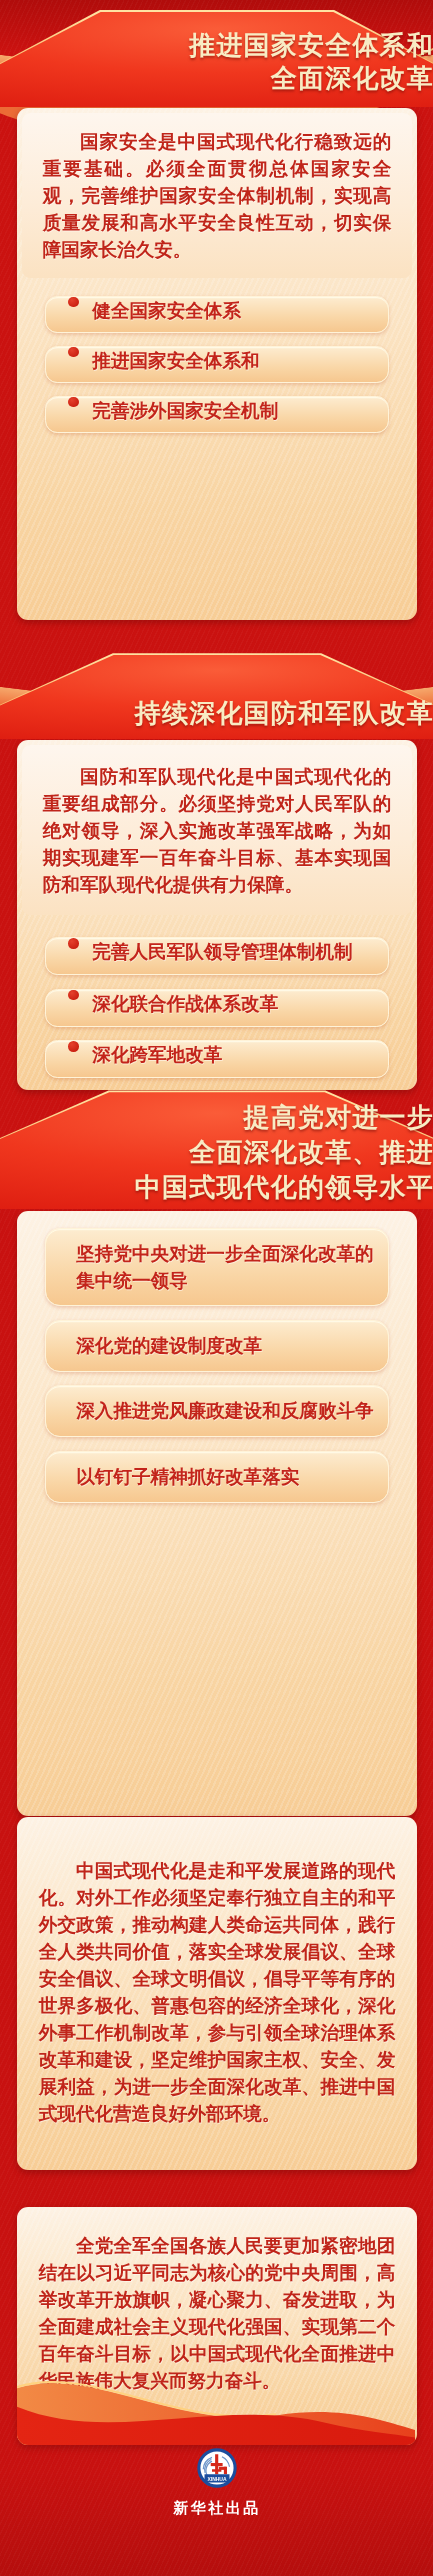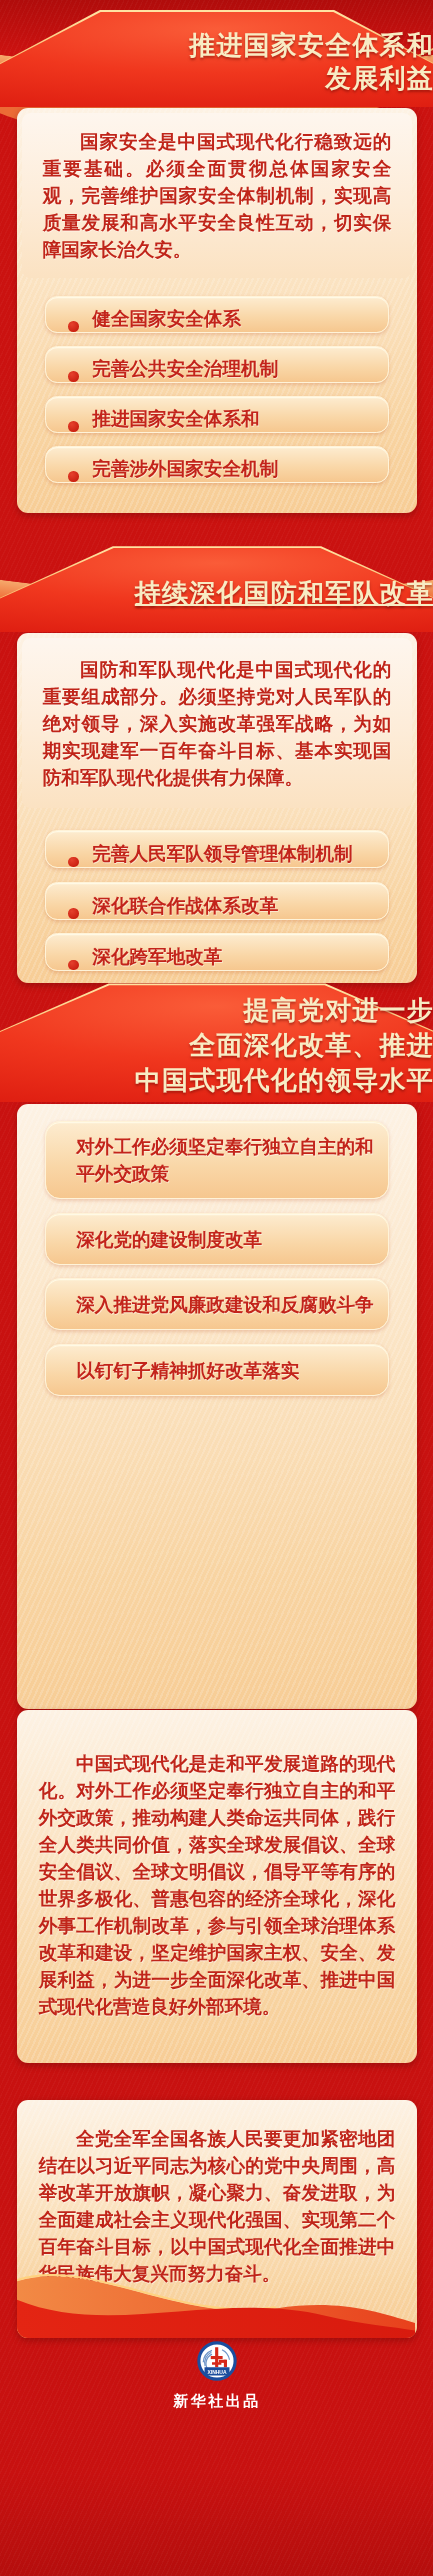--- a/index.html
+++ b/index.html
@@ -35,49 +35,49 @@
   .banner-3 .banner-shape{top:0;clip-path:polygon(25% 0,75% 0,100% 40%,100% 100%,0 100%,0 40%);}
   .banner-shape-inner{position:absolute;inset:1.9px 0 0 0;
     background:radial-gradient(120% 95% at 50% 18%, #fa5c38 0%, #f0371e 48%, #dd1c10 100%);}
   .banner-1 .banner-shape-inner{clip-path:polygon(23.2% 0,76.8% 0,100% 55%,100% 100%,0 100%,0 55%);}
   .banner-2 .banner-shape-inner{clip-path:polygon(26.2% 0,73.8% 0,100% 60%,100% 100%,0 100%,0 60%);}
   .banner-3 .banner-shape-inner{clip-path:polygon(25.2% 0,74.8% 0,100% 40%,100% 100%,0 100%,0 40%);}
   .banner-title{position:relative;z-index:2;margin:0;color:#f8ecc4;
     font-size:26px;font-weight:900;letter-spacing:1.2px;line-height:33px;
     text-shadow:0 1.9px 2.5px rgba(110,10,5,.5);}
   .banner-1 .banner-title{padding-top:28.5px;}
-  .banner-2 .banner-title{padding-top:31px;text-decoration:underline;}
+  .banner-2 .banner-title{padding-top:44px;}
   .banner-3 .banner-title{padding-top:10px;line-height:35px;}
   
   .card{position:relative;box-sizing:border-box;margin:1.2px 16.7px 0;border-radius:11px;overflow:hidden;
     background:
       repeating-linear-gradient(115deg, rgba(255,255,255,0.16) 0 1.9px, rgba(255,255,255,0) 1.9px 5px),
       linear-gradient(180deg,#fdf2e4 0%,#fbe4c4 40%,#f8d4a2 78%,#f7cd96 100%);
     box-shadow:0 2.5px 6.2px rgba(90,5,5,.35);}
-  .card-1{height:405px;}
+  .card-1{height:512px;}
   .card-2{height:350px;}
   .card-3{height:605px;}
   .card-4{height:353px;}
   .card-5{height:238px;margin-top:37px;}
   .panel{margin:5px;border-radius:8.7px;
     background:linear-gradient(180deg,#fef6ee 0%,#fdecd8 55%,#fbe2c2 100%);}
   .panel-1{padding:15px 21px;}
   .panel-2{padding:17.4px 21px;}
   .panel-3{padding:8.7px 21px 11px;}
   .para{margin:0;color:#c0251a;font-size:18.6px;font-weight:bold;line-height:27px;
     text-align:justify;text-indent:2em;
     text-shadow:0.6px 0.9px 0 rgba(255,255,255,.5);}
   .card-4 .para{padding:40px 22px 0;}
   .card-5 .para{padding:25px 22px 0;}
   
   .pills{list-style:none;margin:0;padding:0;}
   .pills-1{margin:17.4px 28.5px 0;}
   .pills-2{margin:22px 28.5px 0;}
   .pills-3{margin:17.4px 28.5px 0;}
-  .pill{display:flex;align-items:flex-end;box-sizing:border-box;
+  .pill{display:flex;align-items:flex-start;box-sizing:border-box;
     border:1.2px solid #fff3d8;border-radius:12.4px;
     background:linear-gradient(180deg,#fdecd0 0%,#f9d6a6 60%,#f6c78f 100%);
     box-shadow:0 1.9px 3.7px rgba(180,60,20,.20), inset 0 1.2px 0 rgba(255,252,235,.8);
     color:#c3241b;font-size:18.6px;font-weight:bold;line-height:27px;
     text-shadow:0.6px 0.9px 0 rgba(255,255,255,.5);}
   .pills-1 .pill{min-height:37px;margin-bottom:13px;padding:0 8.7px 0 22px;}
   .pills-2 .pill{min-height:38px;margin-bottom:13.6px;padding:0 24px 0 22px;}
   .pills-3 .pill{min-height:52px;margin-bottom:13.6px;padding:11px 8.7px 11px 30px;border-radius:15px;}
   .pill:last-child{margin-bottom:0;}
   .dot{flex:0 0 auto;width:10.5px;height:10.5px;margin-right:13.6px;border-radius:50%;
@@ -99,36 +99,32 @@
   <div class="swoosh-gold"></div>
 
   <section class="banner banner-1">
     <div class="wing wing-l"></div>
     <div class="wing wing-r"></div>
     <div class="banner-shape">
       <div class="banner-shape-inner"></div>
     </div>
     <h1 class="banner-title">
       <span>推进国家安全体系和</span><br>
-      <span>发展利益</span>
+      <span>全面深化改革</span>
     </h1>
   </section>
 
   <section class="card card-1">
     <div class="panel panel-1">
       <p class="para">国家安全是中国式现代化行稳致远的重要基础。必须全面贯彻总体国家安全观，完善维护国家安全体制机制，实现高质量发展和高水平安全良性互动，切实保障国家长治久安。</p>
     </div>
     <ul class="pills pills-1">
       <li class="pill">
         <span class="dot"></span>
         <span>健全国家安全体系</span>
-      </li>
-      <li class="pill">
-        <span class="dot"></span>
-        <span>完善公共安全治理机制</span>
       </li>
       <li class="pill">
         <span class="dot"></span>
         <span>推进国家安全体系和</span>
       </li>
       <li class="pill">
         <span class="dot"></span>
         <span>完善涉外国家安全机制</span>
       </li>
     </ul>
@@ -174,21 +170,21 @@
     <h1 class="banner-title">
       <span>提高党对进一步</span><br>
       <span>全面深化改革、推进</span><br>
       <span>中国式现代化的领导水平</span>
     </h1>
   </section>
 
   <section class="card card-3">
     <ul class="pills pills-3">
       <li class="pill">
-        <span>对外工作必须坚定奉行独立自主的和平外交政策</span>
+        <span>坚持党中央对进一步全面深化改革的集中统一领导</span>
       </li>
       <li class="pill">
         <span>深化党的建设制度改革</span>
       </li>
       <li class="pill">
         <span>深入推进党风廉政建设和反腐败斗争</span>
       </li>
       <li class="pill">
         <span>以钉钉子精神抓好改革落实</span>
       </li>

